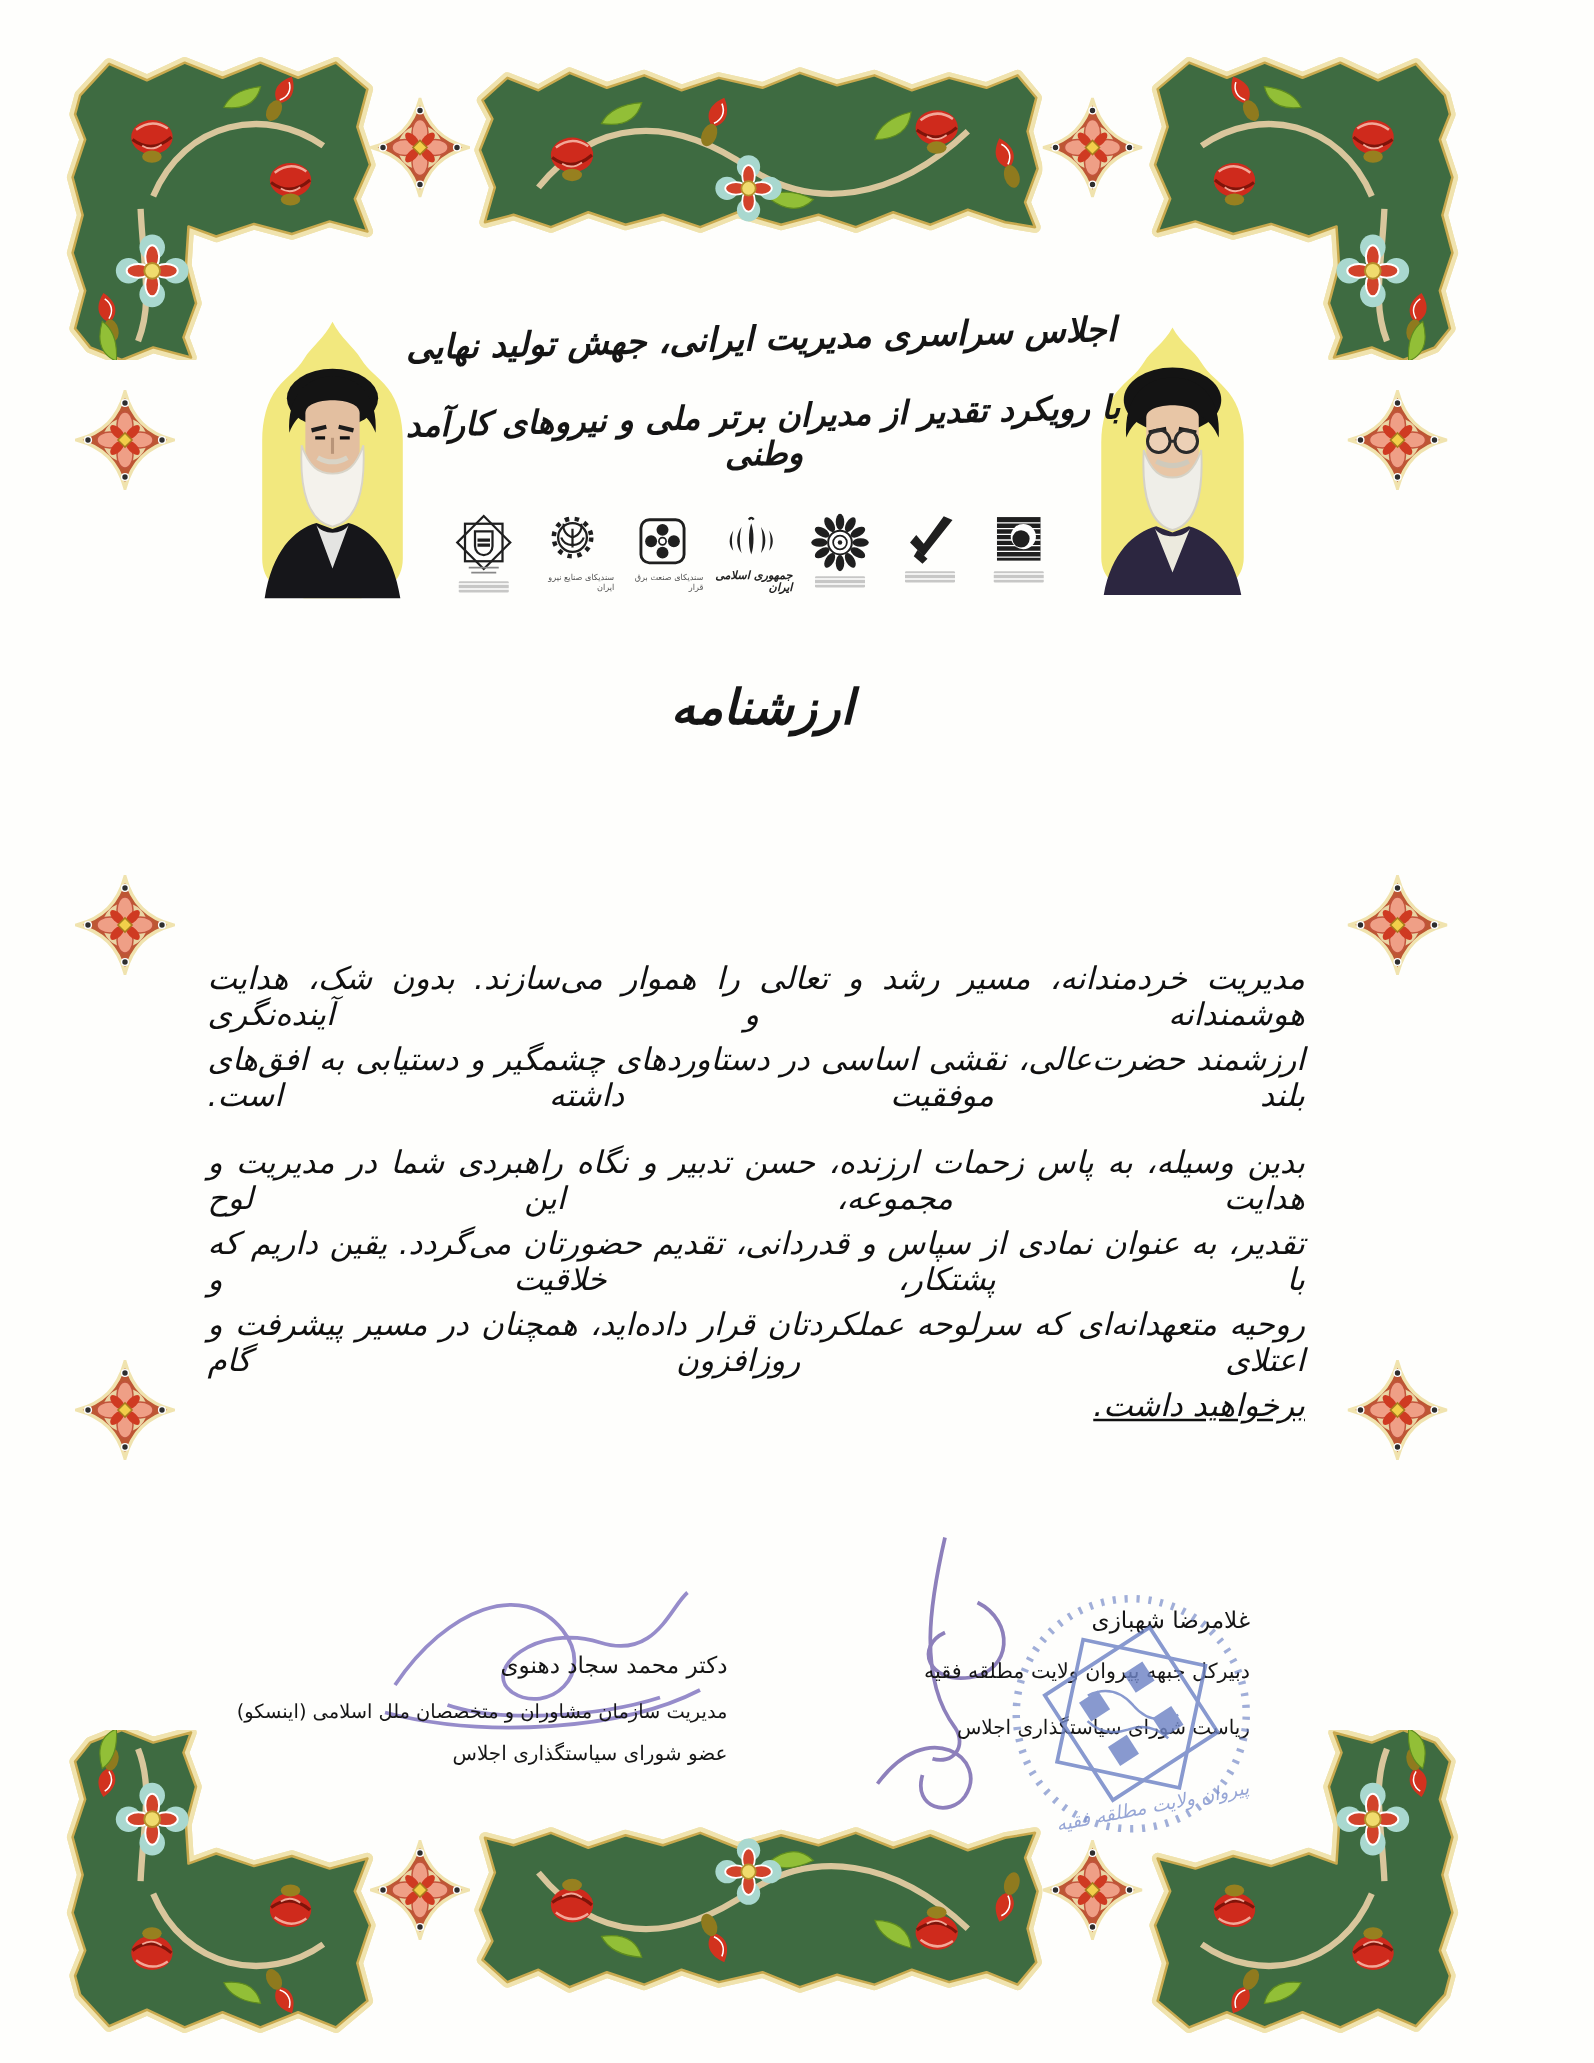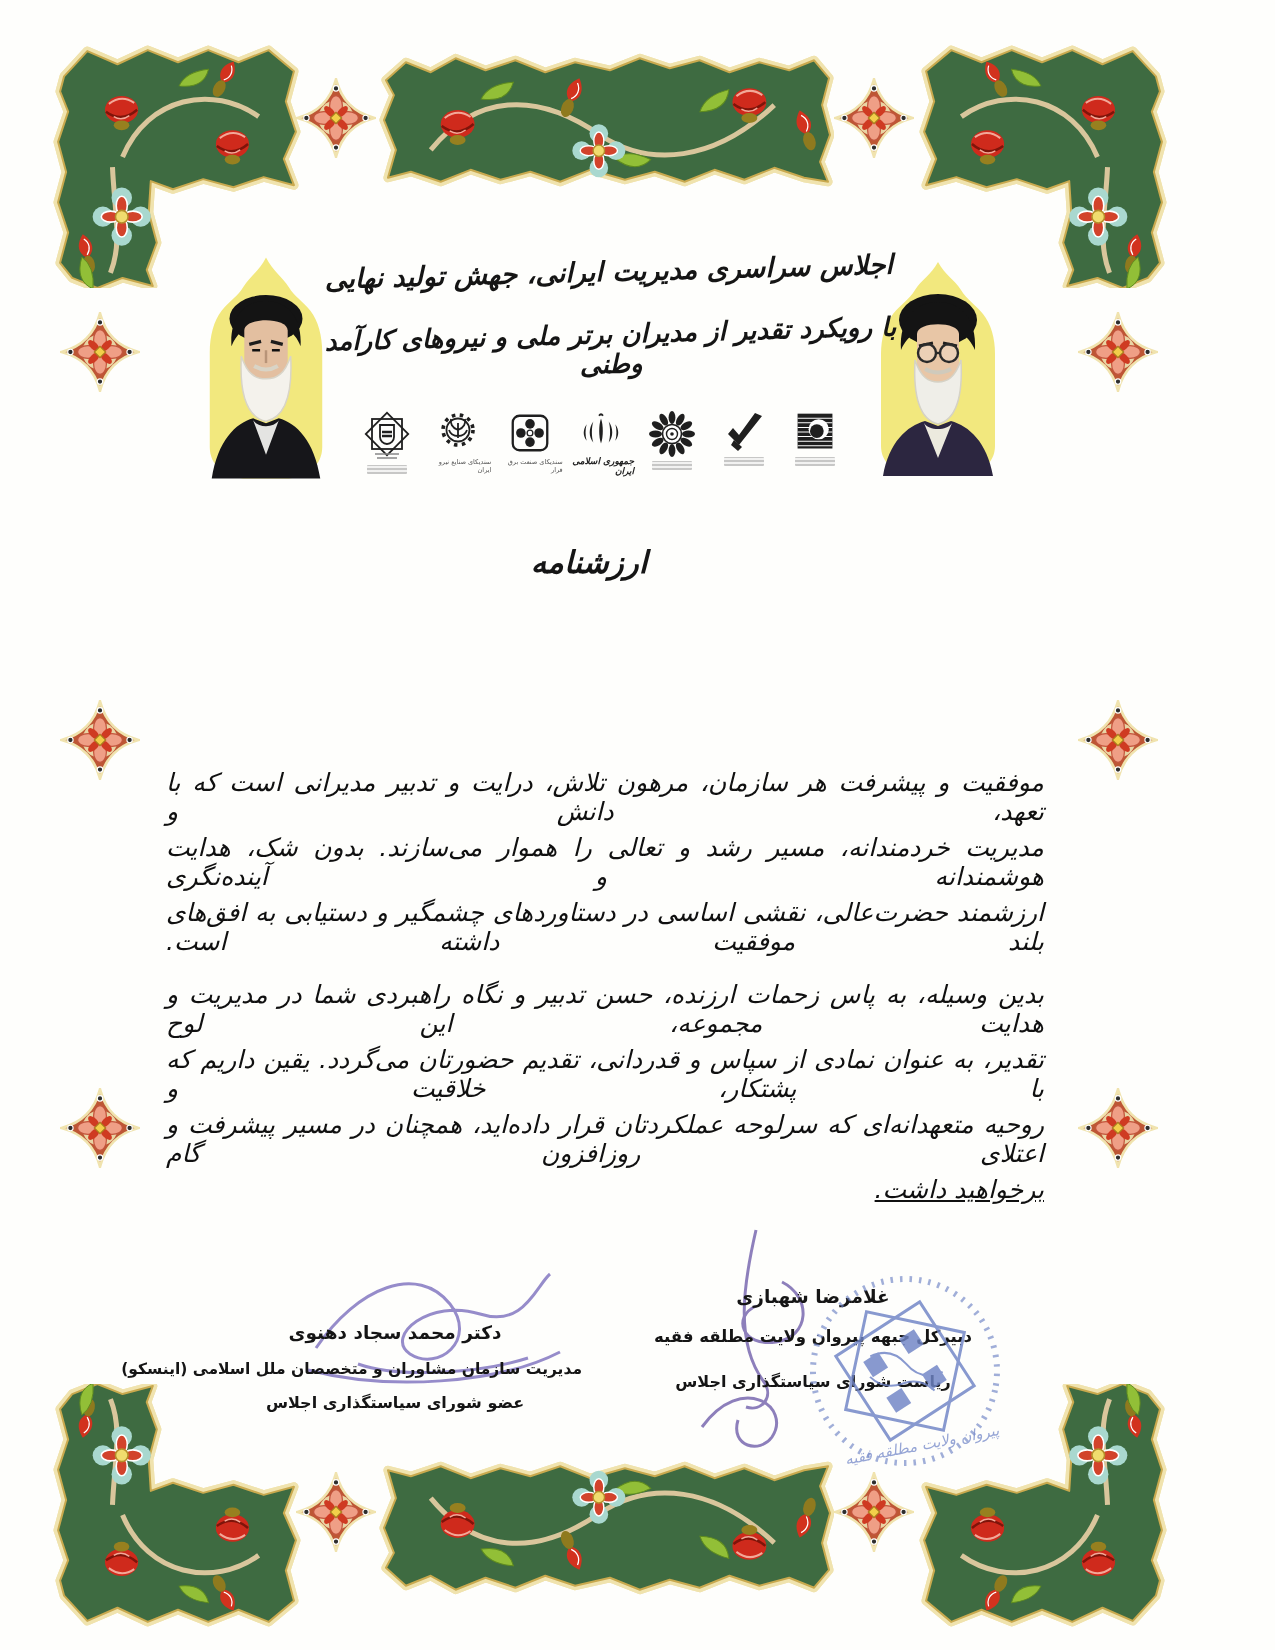--- a/index.html
+++ b/index.html
@@ -19,31 +19,31 @@
   .logos{left:354px;top:410px;width:494px;height:98px;display:flex;direction:ltr;
          align-items:flex-start;justify-content:space-between;}
   .logo-cell{width:66px;text-align:right;}
   .logo-cell svg{display:block;margin:0 auto;}
   .logo-cap{font-size:6.5px;line-height:8px;color:#555;margin-top:2px;direction:rtl;}
   .logo-cap.big{font-size:9px;line-height:10px;color:#222;font-style:italic;font-weight:bold;}
   .cap-blur{width:40px;height:9px;margin:3px auto 0;
             background:repeating-linear-gradient(0deg,#9a9a9a 0 2px,#e8e8e8 2px 4px);
             opacity:.55;border-radius:1px;}
   
-  .title{left:409px;top:544px;width:360px;text-align:center;font-size:31px;font-weight:bold;}
+  .title{left:430px;top:544px;width:360px;text-align:center;font-size:39px;font-weight:bold;}
   
   .recipient{left:235px;top:678px;width:772px;text-align:right;font-weight:bold;
              font-size:24px;line-height:39px;}
   
   .body-text{left:166px;top:768px;width:878px;font-size:25px;color:#101010;}
   .bl{height:65px;text-align:justify;text-align-last:justify;}
   .bl.gap{margin-top:17px;}
   .bl.last{text-align-last:right;height:60px;text-decoration:underline;}
   
-  .sigblock{text-align:center;font-weight:bold;}
+  .sigblock{font-weight:normal;}
   .sig-left{left:208px;top:1322px;width:374px;}
   .sig-right{left:626px;top:1286px;width:374px;}
   .sig-name{font-size:18.5px;}
   .sig-org{font-size:15.5px;margin-top:17px;white-space:nowrap;}
   .sig-role{font-size:16px;margin-top:15px;}
   .sig-right .sig-org{margin-top:20px;font-size:16.5px;}
   .sig-right .sig-role{margin-top:26px;}
   .stamp-script{left:812px;top:1436px;width:220px;color:#7d90cc;font-size:15px;
                 font-style:italic;transform:rotate(-11deg);opacity:.8;text-align:center;}
 </style>
@@ -398,21 +398,20 @@
     <div class="cap-blur"></div>
   </div>
 </div>
 
 <div class="abs title fa cal">ارزشنامه</div>
 
 <div class="abs recipient fa">
 </div>
 
 <div class="abs body-text fa cal">
-  <div class="bl">موفقیت و پیشرفت هر سازمان، مرهون تلاش، درایت و تدبیر مدیرانی است که با تعهد، دانش و</div>
   <div class="bl">مدیریت خردمندانه، مسیر رشد و تعالی را هموار می‌سازند. بدون شک، هدایت هوشمندانه و آینده‌نگری</div>
   <div class="bl">ارزشمند حضرت‌عالی، نقشی اساسی در دستاوردهای چشمگیر و دستیابی به افق‌های بلند موفقیت داشته است.</div>
   <div class="bl gap">بدین وسیله، به پاس زحمات ارزنده، حسن تدبیر و نگاه راهبردی شما در مدیریت و هدایت مجموعه، این لوح</div>
   <div class="bl">تقدیر، به عنوان نمادی از سپاس و قدردانی، تقدیم حضورتان می‌گردد. یقین داریم که با پشتکار، خلاقیت و</div>
   <div class="bl">روحیه متعهدانه‌ای که سرلوحه عملکردتان قرار داده‌اید، همچنان در مسیر پیشرفت و اعتلای روزافزون گام</div>
   <div class="bl last">برخواهید داشت.</div>
 </div>
 
 <svg class="abs" style="left:298px;top:1246px" width="272" height="145" viewBox="0 0 272 145">
   <g stroke="#8579c2" stroke-width="3" fill="none" opacity="0.85">

